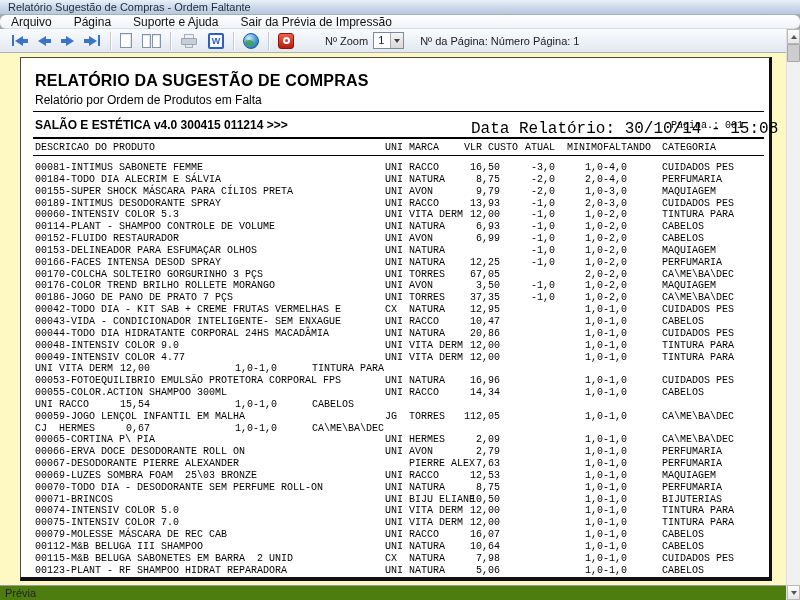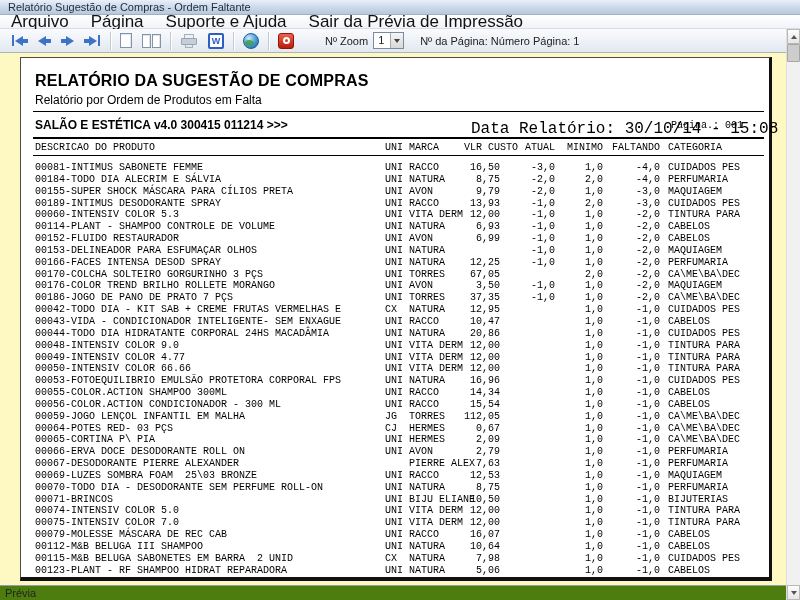--- a/index.html
+++ b/index.html
@@ -11,21 +11,21 @@
   body{position:relative;font-family:"Liberation Sans",sans-serif;background:#a6a6a6;}
 
   
   .titlebar{position:absolute;left:0;top:0;width:800px;height:15px;
     background:linear-gradient(#e9f0f8,#cfdcec 45%,#b7c8de);
     border-bottom:1px solid #9fb0c4;
     font-size:11px;color:#1d2b3a;line-height:15px;padding-left:8px;}
   .menubar{position:absolute;left:0;top:15px;width:800px;height:14px;
     background:linear-gradient(#ffffff,#f0f3f8);
     border-bottom:1px solid #d9dde3;
-    display:flex;align-items:center;font-size:17px;color:#111;}
+    display:flex;align-items:center;font-size:12px;color:#111;border-radius:6px;}
   .menubar .mi{padding:0 11px;height:14px;line-height:14px;cursor:default}
   .toolbar{position:absolute;left:0;top:29px;width:786px;height:24px;
     background:linear-gradient(#fafbfd,#e2e8f1);
     border-bottom:1px solid #aab3bf;
     display:flex;align-items:center;font-size:11px;color:#222;padding-left:6px;}
   .tbtn{height:20px;display:flex;align-items:center;justify-content:center;padding:0 5px;}
   .sep{width:1px;height:18px;background:#c3cad4;margin:0 4px;box-shadow:1px 0 0 #fff;}
 
   
   .arr{display:flex;align-items:center}
@@ -89,22 +89,22 @@
   .mono{font-family:"Liberation Mono","DejaVu Sans Mono",monospace}
   .dtlabel{position:absolute;left:436px;top:2px;font-size:16px;white-space:pre}
   .pglabel{position:absolute;left:636px;top:2px;font-size:10px;white-space:pre}
 
   .grid{display:flex;font-size:10px;white-space:pre}
   .c-desc{width:350px}
   .c-um{width:79px}
   .c-vlr{width:36px;text-align:right}
   .c-atu{width:55px;text-align:right}
   .c-min{width:48px;text-align:right}
-  .c-fal{width:57px;text-align:right}
-  .c-cat{margin-left:8px;flex:1}
+  .c-fal{width:57px;text-align:left}
+  .c-cat{margin-left:2px;flex:1}
   .colhead{position:absolute;left:14px;right:0;top:84px;height:12px;line-height:12px}
   .rows{position:absolute;left:14px;right:0;top:104px}
   .rows .grid{height:11.85px;line-height:11.85px}
 
   
   .scrollbar{position:absolute;right:0;top:29px;width:14px;height:571px;background:#f1f1f1;border-left:1px solid #dedede}
   .sb-btn{position:absolute;left:0;width:13px;height:15px;background:linear-gradient(#fdfdfd,#e6e6e6);
     border:1px solid #b9b9b9;display:flex;align-items:center;justify-content:center}
   .sb-up{top:0}
   .sb-down{bottom:0}
@@ -382,21 +382,20 @@
     <span class="c-desc">00049-INTENSIV COLOR 4.77</span>
     <span class="c-um">UNI VITA DERM</span>
     <span class="c-vlr">12,00</span>
     <span class="c-atu"></span>
     <span class="c-min">1,0</span>
     <span class="c-fal">-1,0</span>
     <span class="c-cat">TINTURA PARA</span>
   </div>
 
   <div class="grid">
-    <span class="c-desc">00050-INTENSIV COLOR 66.66</span>
     <span class="c-um">UNI VITA DERM</span>
     <span class="c-vlr">12,00</span>
     <span class="c-atu"></span>
     <span class="c-min">1,0</span>
     <span class="c-fal">-1,0</span>
     <span class="c-cat">TINTURA PARA</span>
   </div>
 
   <div class="grid">
     <span class="c-desc">00053-FOTOEQUILIBRIO EMULSÃO PROTETORA CORPORAL FPS</span>
@@ -412,41 +411,39 @@
     <span class="c-desc">00055-COLOR.ACTION SHAMPOO 300ML</span>
     <span class="c-um">UNI RACCO</span>
     <span class="c-vlr">14,34</span>
     <span class="c-atu"></span>
     <span class="c-min">1,0</span>
     <span class="c-fal">-1,0</span>
     <span class="c-cat">CABELOS</span>
   </div>
 
   <div class="grid">
-    <span class="c-desc">00056-COLOR.ACTION CONDICIONADOR - 300 ML</span>
     <span class="c-um">UNI RACCO</span>
     <span class="c-vlr">15,54</span>
     <span class="c-atu"></span>
     <span class="c-min">1,0</span>
     <span class="c-fal">-1,0</span>
     <span class="c-cat">CABELOS</span>
   </div>
 
   <div class="grid">
     <span class="c-desc">00059-JOGO LENÇOL INFANTIL EM MALHA</span>
     <span class="c-um">JG  TORRES</span>
     <span class="c-vlr">112,05</span>
     <span class="c-atu"></span>
     <span class="c-min">1,0</span>
     <span class="c-fal">-1,0</span>
     <span class="c-cat">CA\ME\BA\DEC</span>
   </div>
 
   <div class="grid">
-    <span class="c-desc">00064-POTES RED- 03 PÇS</span>
     <span class="c-um">CJ  HERMES</span>
     <span class="c-vlr">0,67</span>
     <span class="c-atu"></span>
     <span class="c-min">1,0</span>
     <span class="c-fal">-1,0</span>
     <span class="c-cat">CA\ME\BA\DEC</span>
   </div>
 
   <div class="grid">
     <span class="c-desc">00065-CORTINA P\ PIA</span>

